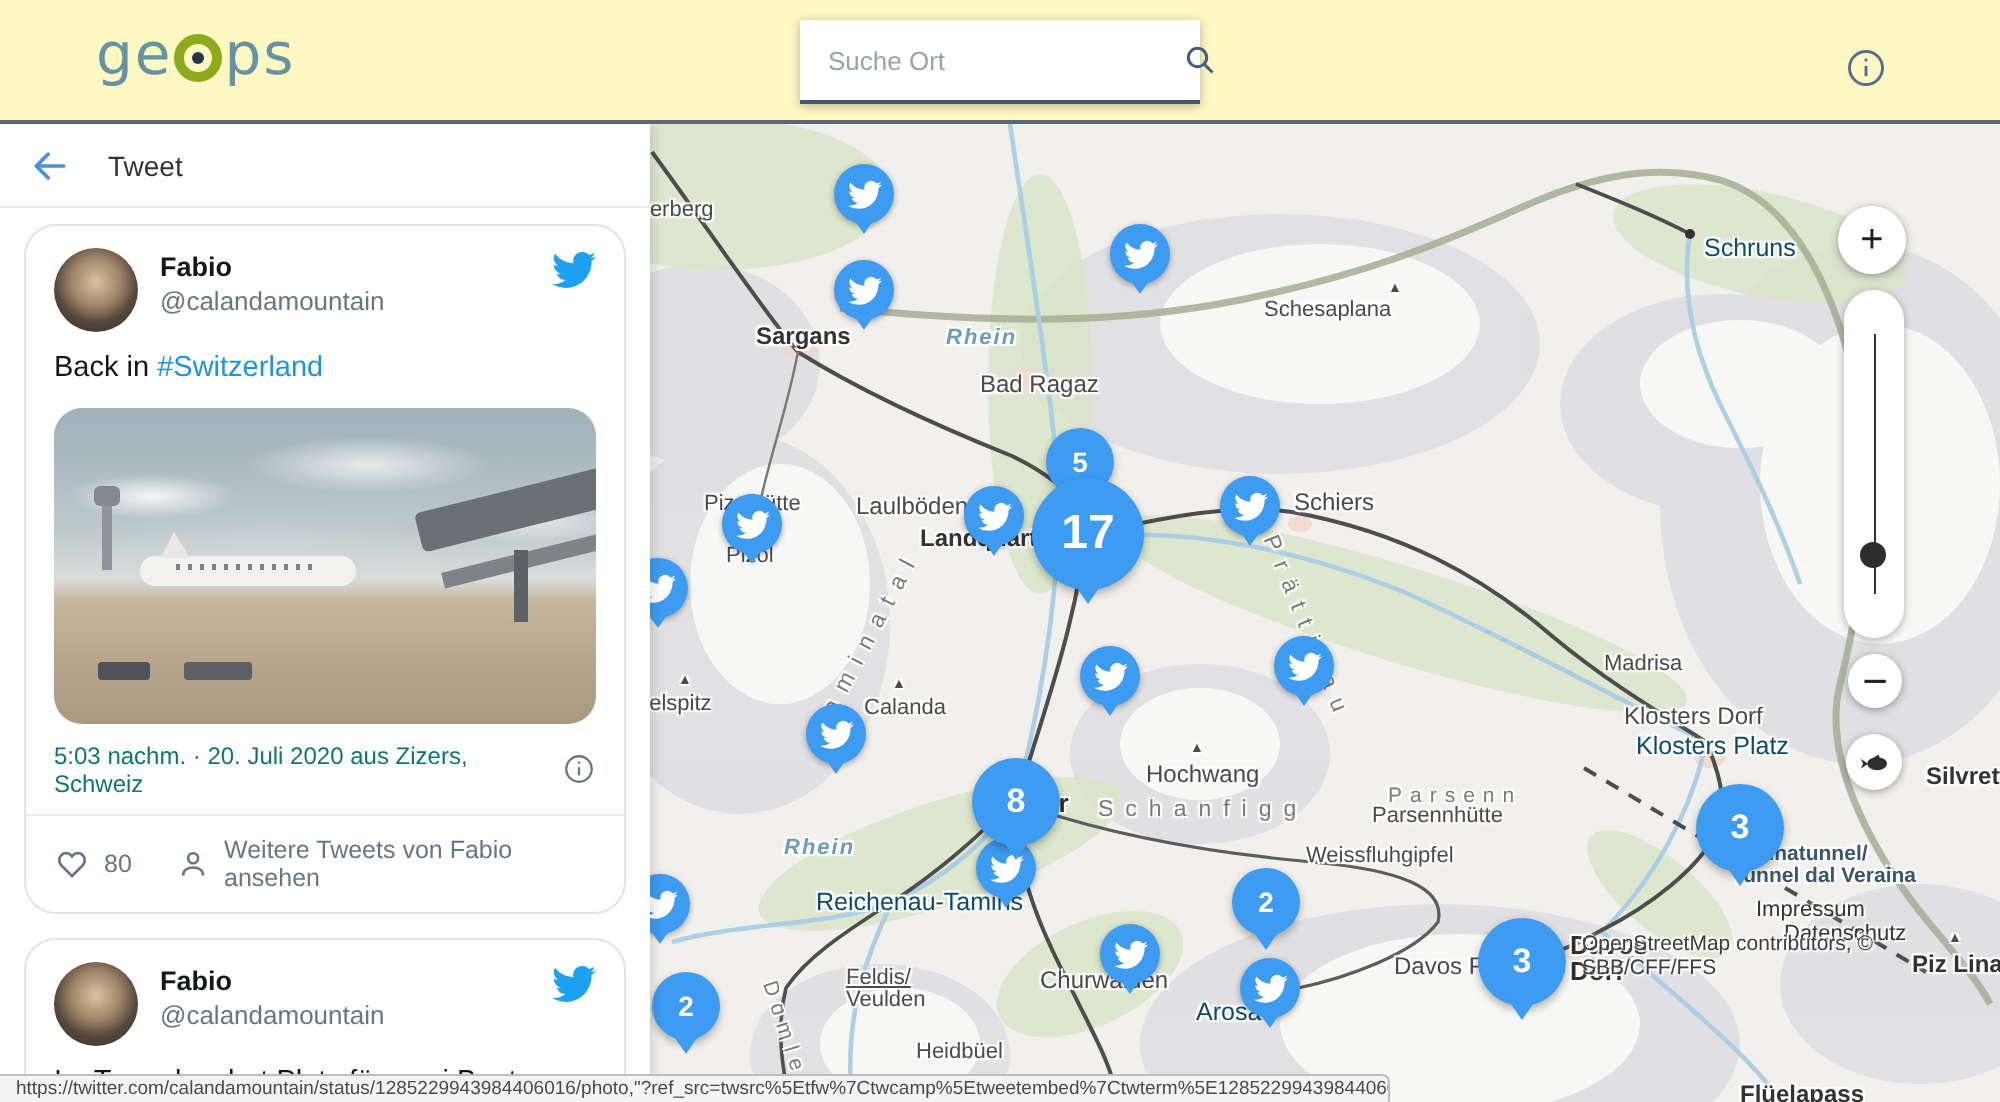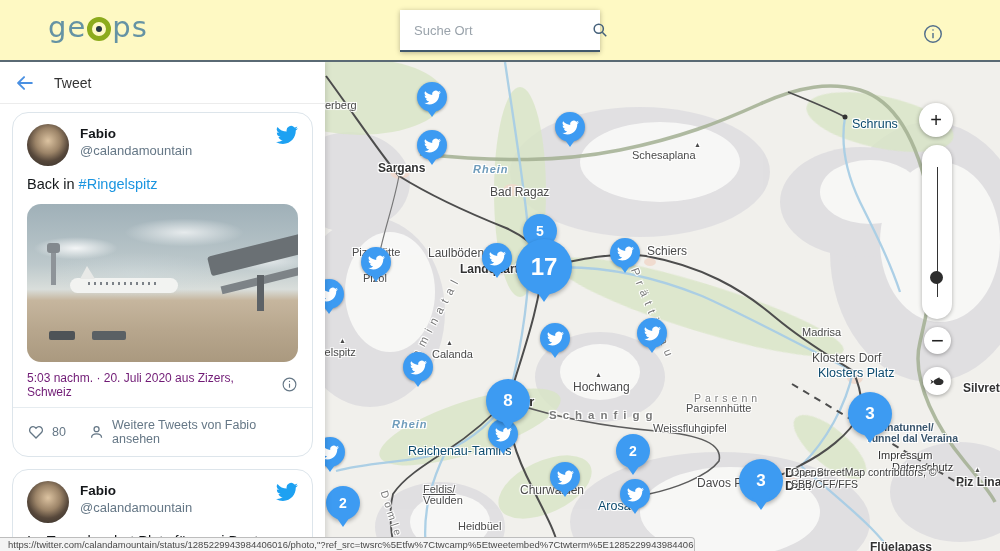--- a/index.html
+++ b/index.html
@@ -100,21 +100,21 @@
     border-right:8px solid transparent;border-bottom:13px solid #e8e9e7}
   .plane::after{content:"";position:absolute;left:18px;top:4px;width:70px;height:3px;
     background:repeating-linear-gradient(90deg,#7c8288 0 2px,transparent 2px 6px)}
   .jetbridge{position:absolute;right:-6px;top:26%;width:96px;height:20px;background:#6a7074;
     transform:rotate(-14deg);border-radius:3px;box-shadow:0 26px 0 -6px #7d8387}
   .jb-leg{position:absolute;right:34px;top:45%;width:7px;height:36px;background:#5d6266}
   .tower{position:absolute;left:9%;top:30%;width:5px;height:34px;background:#8e9499}
   .tower::before{content:"";position:absolute;left:-4px;top:-8px;width:13px;height:10px;background:#83898e;border-radius:3px}
   .veh1,.veh2{position:absolute;bottom:14%;width:26px;height:9px;background:#4e5357;border-radius:2px}
   .veh1{left:8%}.veh2{left:24%;width:34px;background:#5a6064}
-  .meta-row{display:flex;align-items:center;font-size:12px;color:#701a75;padding:9px 0 8px 0}
+  .meta-row{display:flex;align-items:center;font-size:12px;color:#0f766e;padding:9px 0 8px 0}
   .meta-row .mtxt{flex:1}
   .i-sm{width:17px;height:17px;flex:none;cursor:pointer}
   .divider{height:1px;background:#e6ecf0;margin:0 -14px}
   .actions{display:flex;align-items:center;padding-top:10px;font-size:12.5px;color:#657786}
   .act{display:flex;align-items:center;cursor:pointer}
   .act svg{width:18px;height:18px;margin-right:7px}
   .act.like{margin-right:22px}
 
   
   .statusbar{position:absolute;z-index:40;left:0;bottom:0;height:14px;max-width:695px;background:#f4f4f4;
@@ -204,21 +204,21 @@
         <div class="map-label lg" style="left: 647px; top: 182px;">Schiers</div>
         <div class="map-label r" style="left: 640px; top: 204px; transform: rotate(68deg); transform-origin: left top;">Prättigau</div>
         <div class="map-label r" style="left: 404px; top: 302px; transform: rotate(-62deg); transform-origin: left top;">Taminatal</div>
         <div class="map-label" style="left: 302px; top: 284px;">Ringelspitz</div>
         <div class="map-label peak" style="left: 339px; top: 275px;">▲</div>
         <div class="map-label" style="left: 432px; top: 286px;">Calanda</div>
         <div class="map-label peak" style="left: 446px; top: 277px;">▲</div>
         <div class="map-label lg" style="left: 573px; top: 318px;">Hochwang</div>
         <div class="map-label peak" style="left: 595px; top: 309px;">▲</div>
         <div class="map-label t xl" style="left: 504px; top: 332px;">Chur</div>
-        <div class="map-label r" style="left: 549px; top: 347px; font-weight: bold;">Schanfigg</div>
+        <div class="map-label r" style="left: 549px; top: 337px;">Schanfigg</div>
         <div class="map-label" style="left: 653px; top: 360px;">Weissfluhgipfel</div>
         <div class="map-label" style="left: 802px; top: 264px;">Madrisa</div>
         <div class="map-label lg" style="left: 812px; top: 289px;">Klosters Dorf</div>
         <div class="map-label xl" style="left: 818px; top: 304px;">Klosters Platz</div>
         <div class="map-label r sm" style="left: 694px; top: 330px; text-align: right;">Parsenn</div>
         <div class="map-label" style="left: 686px; top: 340px;">Parsennhütte</div>
         <div class="map-label t" style="left: 963px; top: 319px;">Silvretta</div>
         <div class="map-label tun" style="left: 862px; top: 359px;">Vereinatunnel/</div>
         <div class="map-label tun" style="left: 866px; top: 370px;">Tunnel dal Veraina</div>
         <div class="map-label w" style="left: 392px; top: 356px;">Rhein</div>
@@ -397,21 +397,21 @@
           <div class="who">
             <div class="name">Fabio</div>
             <div class="handle">@calandamountain</div>
           </div>
           <span class="tw-ic">
             <svg viewBox="0 0 24 24">
                 <path fill="#1da1f2" d="M23.95 4.57a10 10 0 0 1-2.83.78 4.93 4.93 0 0 0 2.17-2.72c-.95.56-2 .96-3.13 1.18A4.92 4.92 0 0 0 11.7 8.3 13.94 13.94 0 0 1 1.64 3.16 4.92 4.92 0 0 0 3.16 9.72a4.9 4.9 0 0 1-2.23-.61v.06a4.92 4.92 0 0 0 3.95 4.83 4.96 4.96 0 0 1-2.21.08 4.93 4.93 0 0 0 4.6 3.42A9.87 9.87 0 0 1 0 19.54a13.9 13.9 0 0 0 7.55 2.21c9.05 0 14-7.5 14-13.99 0-.21 0-.42-.02-.63a10 10 0 0 0 2.42-2.56z"></path>
               </svg>
           </span>
         </div>
-        <div class="tweet-text"><span>Back in </span><a class="hash">#Ringelspitz</a></div>
+        <div class="tweet-text"><span>Back in </span><a class="hash">#Switzerland</a></div>
         <div class="photo photo1">
           <span class="tower"></span>
           <span class="plane"></span>
           <span class="jetbridge"></span>
           <span class="jb-leg"></span>
           <span class="veh1"></span>
           <span class="veh2"></span>
         </div>
         <div class="meta-row">
           <span class="mtxt">5:03 nachm. · 20. Juli 2020 aus Zizers, Schweiz</span>

